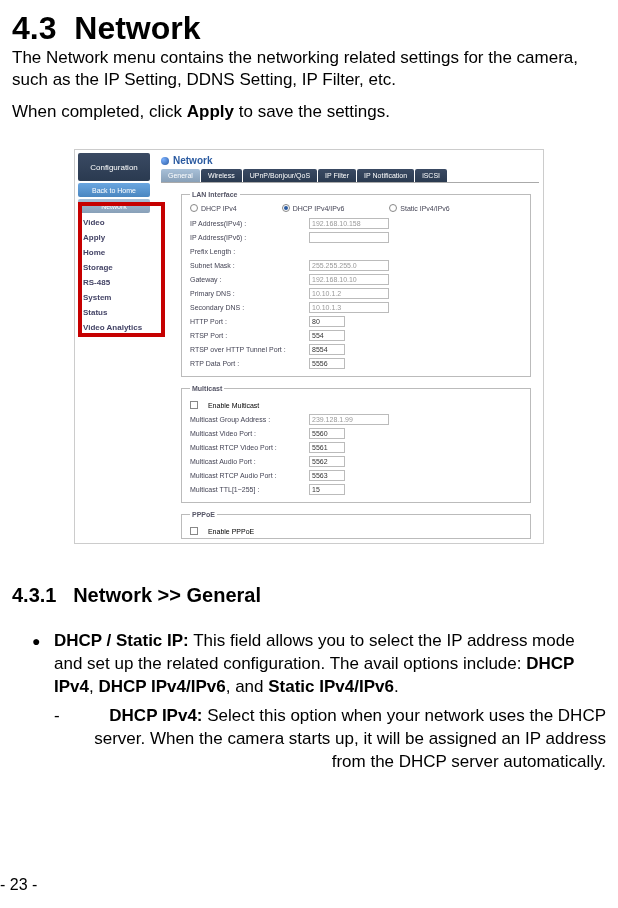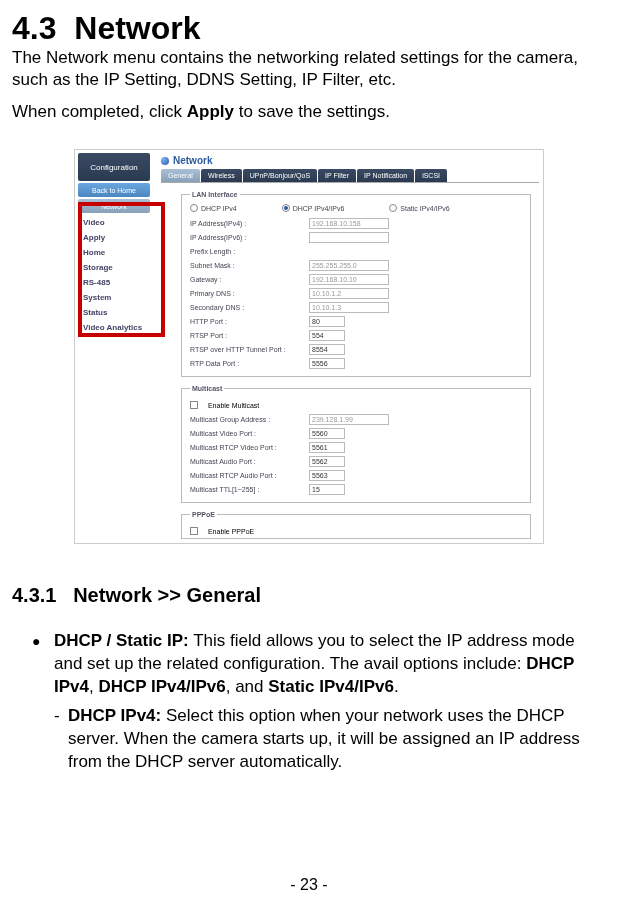--- a/index.html
+++ b/index.html
@@ -34,24 +34,24 @@
     .ss-radio.checked::after { content: ""; width: 4px; height: 4px; background: #2a5aa0; border-radius: 50%; }
     .ss-check { width: 8px; height: 8px; border: 1px solid #888; display: inline-block; }
     .ss-radio-row { display: flex; gap: 45px; margin-bottom: 4px; align-items: center; }
     .ss-radio-item { display: flex; align-items: center; gap: 3px; font-size: 7px; color: #445; }
     
     .h2 { font-size: 20px; font-weight: bold; margin: 8px 0 12px 0; }
     ul.doc { list-style: none; padding-left: 20px; margin-top: 23px; }
     ul.doc > li { position: relative; padding-left: 22px; font-size: 17px; line-height: 1.35; margin-bottom: 6px; }
     ul.doc > li::before { content: "●"; position: absolute; left: 0; top: 2px; font-size: 14px; }
     ul.dash { list-style: none; padding-left: 42px; }
-    ul.dash > li { position: relative; padding-left: 14px; font-size: 17px; line-height: 1.35; }
+    ul.dash > li { position: relative; padding-left: 14px; font-size: 17px; line-height: 1.35; text-align: right; }
     ul.dash > li::before { content: "-"; position: absolute; left: 0; top: 0; }
     .b { font-weight: bold; }
-    .page-num { position: absolute; bottom: 14px; left: 0; right: 0; text-align: center; font-size: 16px; }
+    .page-num { position: absolute; bottom: 14px; left: 0; right: 0; text-align: left; font-size: 16px; }
   </style>
 </head>
 <body>
 
 <div class="h1">
   <span>4.3</span>&nbsp;&nbsp;<span>Network</span>
 </div>
 
 <div class="p">The Network menu contains the networking related settings for the camera, such as the IP Setting, DDNS Setting, IP Filter, etc.</div>
 

